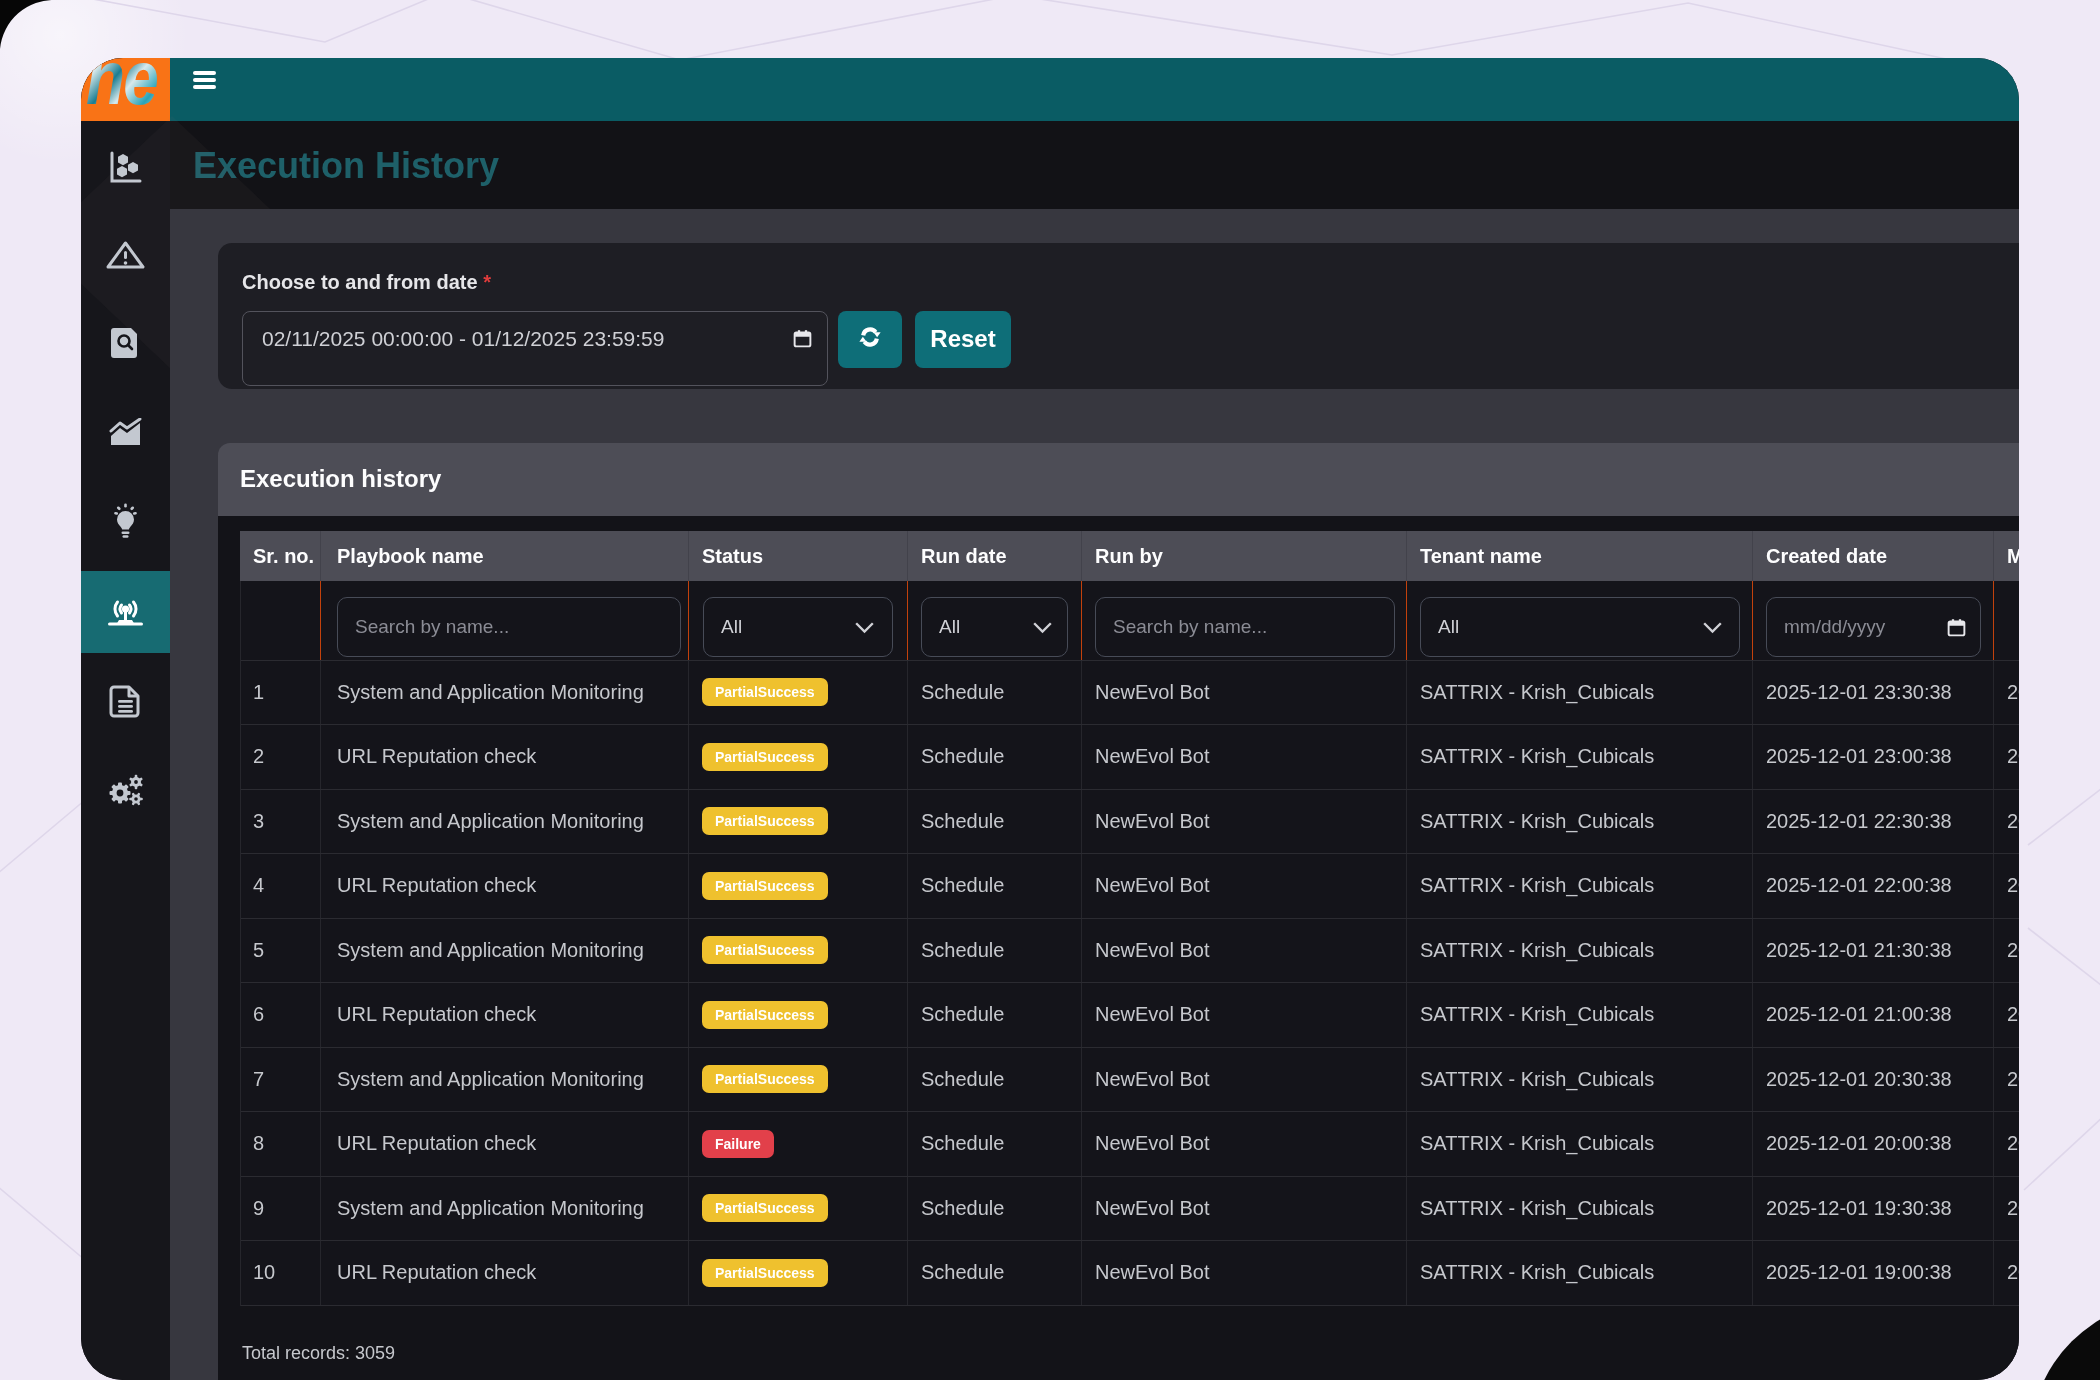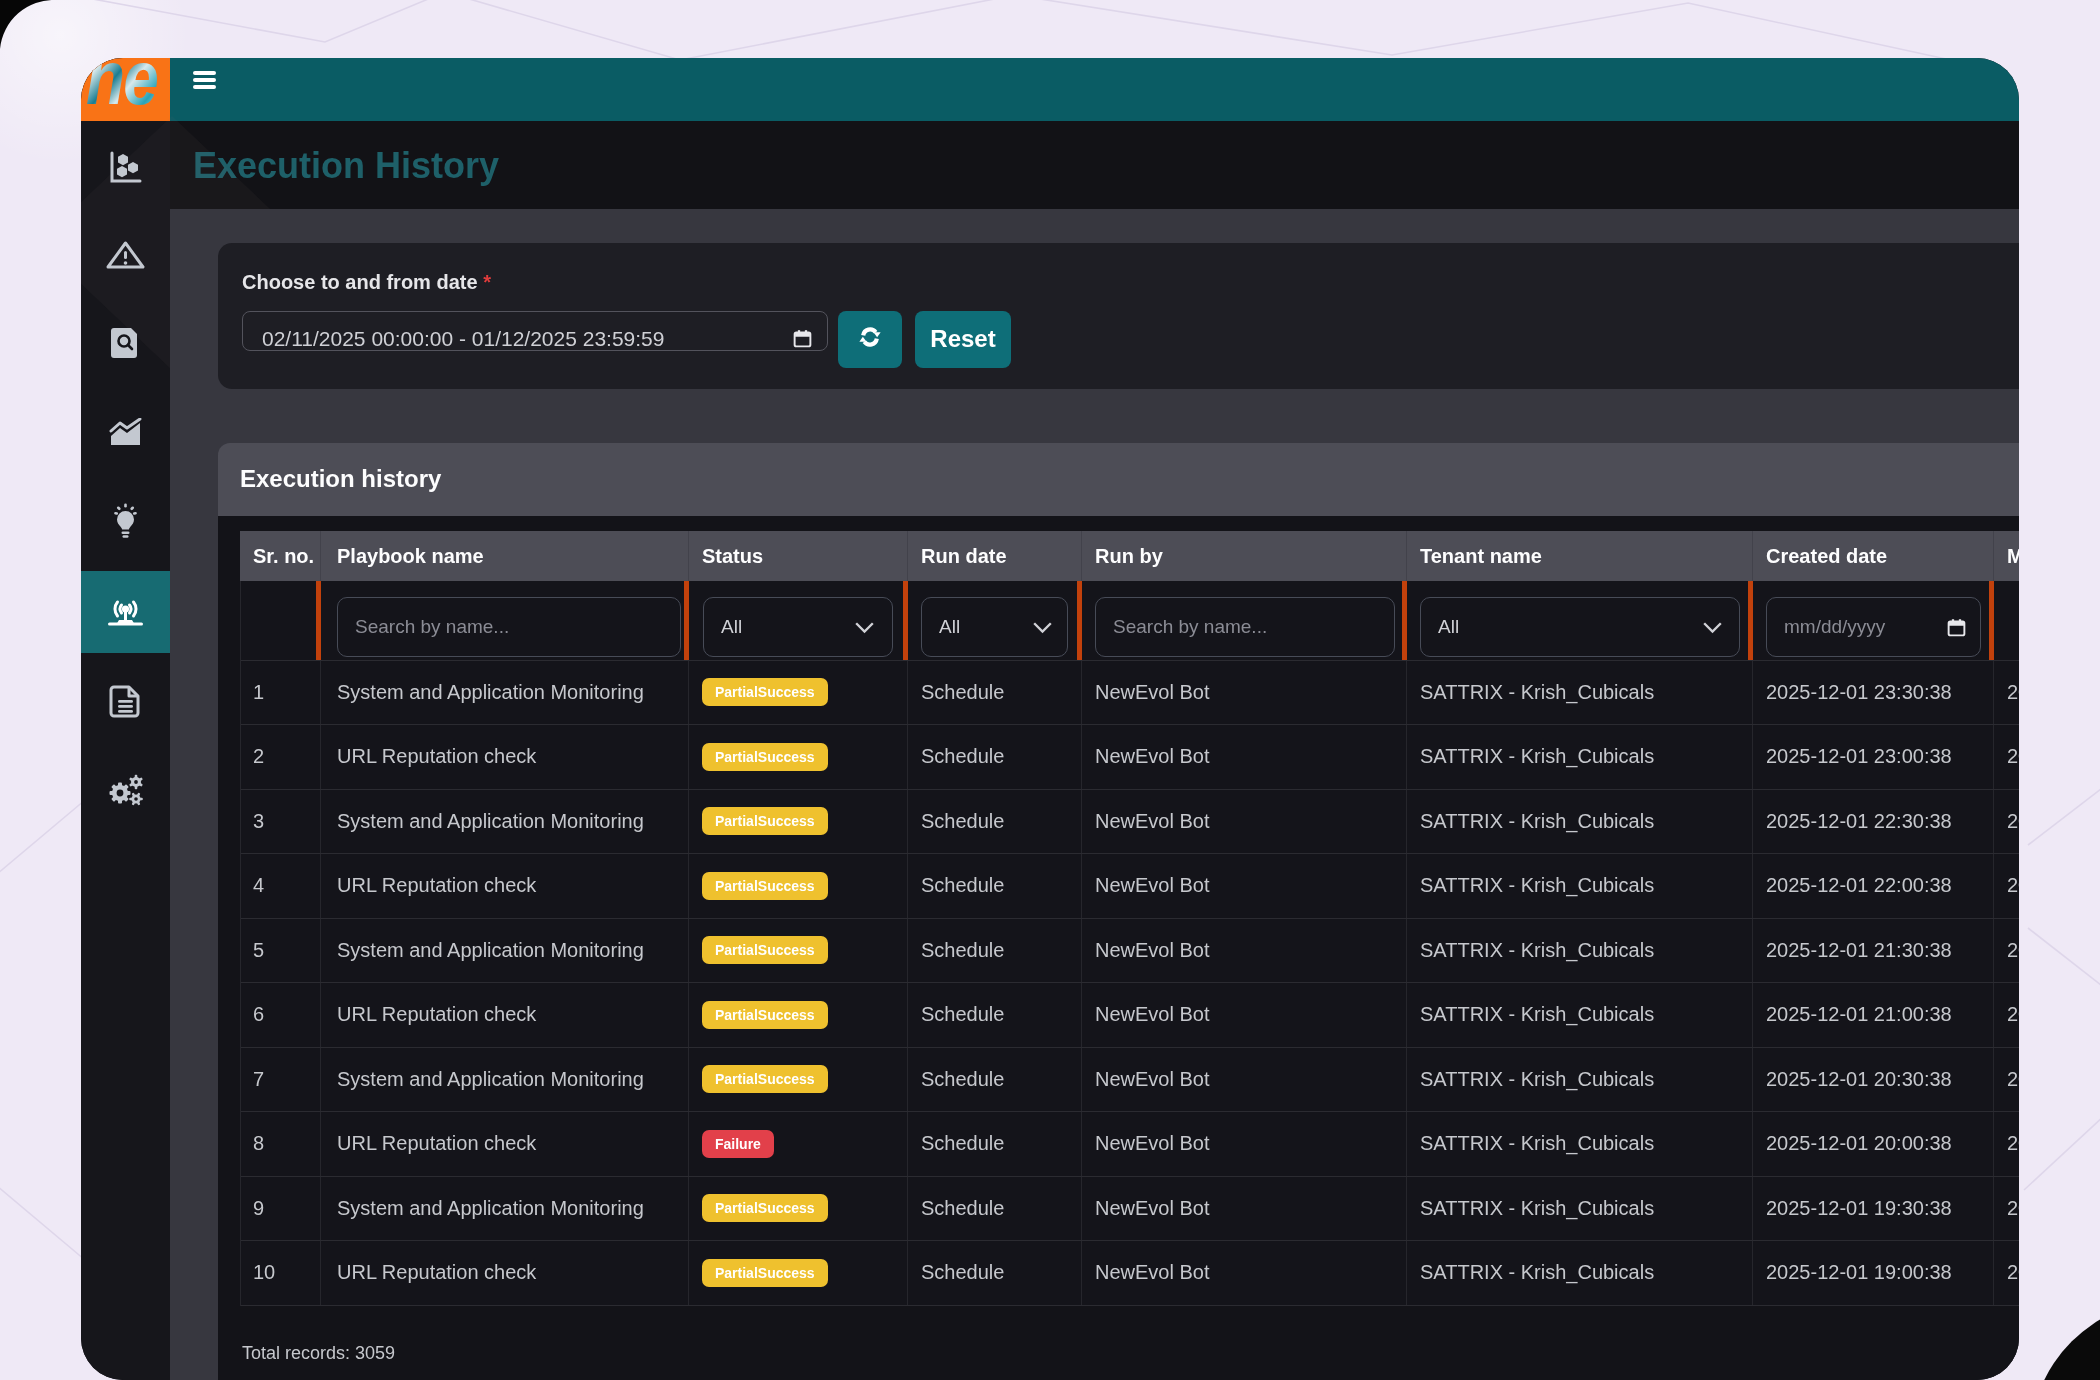--- a/index.html
+++ b/index.html
@@ -12,36 +12,36 @@
   .logoblock { position:absolute; left:0; top:0; width:89px; height:63px; background:#f97316; }
   .topbar { position:absolute; left:89px; top:0; width:1849px; height:63px; background:#0a5c64; }
   .burger { position:absolute; left:112px; top:13px; width:23px; height:18px; }
   .burger div { height:4px; background:#fff; border-radius:2px; margin-bottom:3px; }
   .titleband { position:absolute; left:89px; top:63px; width:1849px; height:88px; background:#121216; }
   .pagetitle { position:absolute; left:23px; top:24px; font-size:36px; font-weight:700; color:#1e6069; letter-spacing:0px; }
   .wrapper { position:absolute; left:89px; top:151px; width:1849px; height:1171px; background:#37373f; }
   .fpanel { position:absolute; left:137px; top:185px; width:1801px; height:146px; background:#1e1e24; border-radius:14px 0 0 14px; }
   .flabel { position:absolute; left:24px; top:28px; font-size:20px; font-weight:600; color:#e6e6e9; }
   .flabel .req { color:#e03c3c; }
-  .dateinput { position:absolute; left:24px; top:68px; width:586px; height:40px; border:1.5px solid #53535c; border-radius:8px; color:#cfd0d5; font-size:21px; line-height:54px; padding-left:19px; }
+  .dateinput { position:absolute; left:24px; top:68px; width:586px; height:75px; border:1.5px solid #53535c; border-radius:8px; color:#cfd0d5; font-size:21px; line-height:54px; padding-left:19px; }
   .calicon { position:absolute; top:16px; width:21px; height:21px; }
   .btn { position:absolute; top:68px; height:57px; background:#0e6e78; border-radius:8px; color:#fff; }
   .btn.refresh { left:620px; width:64px; }
   .btn.reset { left:697px; width:96px; font-size:24px; font-weight:600; text-align:center; line-height:55px; }
   .sectionbar { position:absolute; left:137px; top:385px; width:1801px; height:73px; background:#4d4d56; border-radius:12px 0 0 0; }
   .sectionbar span { position:absolute; left:22px; top:22px; font-size:24px; font-weight:700; color:#fdfdfe; }
   .tablebox { position:absolute; left:137px; top:458px; width:1801px; height:864px; background:#131318; }
   .tbl { position:absolute; left:22px; top:15px; width:1779px; }
   .tbl::before { content:""; position:absolute; left:0; top:50px; width:1px; height:calc(100% - 50px); background:#26262c; z-index:5; }
   .trow { display:grid; grid-template-columns:81px 368px 219px 174px 325px 346px 241px 1fr; }
   .thead { height:50px; background:#4d4d56; }
   .thead .c { font-size:20px; font-weight:700; color:#fdfdfe; line-height:50px; border-right:1px solid #42424b; overflow:hidden; white-space:nowrap; }
   .thead .c:last-child { border-right:none; }
   .frow { height:79.5px; background:#14141a; border-bottom:1px solid #2b2b31; }
-  .frow .c { position:relative; border-right:5px solid #c2410c; }
+  .frow .c { position:relative; border-right:1px solid #c2410c; }
   .frow .c:last-child { border-right:none; }
   .drow { height:64.5px; background:#14141a; border-bottom:1px solid #2b2b31; font-size:20px; color:#c6c8cd; }
   .drow .c { line-height:63px; border-right:1px solid #26262c; overflow:hidden; white-space:nowrap; }
   .drow .c:last-child { border-right:none; }
   .c { padding-left:13px; }
   .c.p16 { padding-left:16px; }
   .badge { display:inline-block; vertical-align:middle; margin-top:-2px; height:28px; line-height:28px; padding:0 13px; border-radius:7px; font-size:14px; font-weight:700; color:#fff; }
   .badge.ps { background:#efc12e; }
   .badge.fail { background:#e2404a; }
   .inp { position:absolute; top:16px; height:60px; border:1.5px solid #474b57; border-radius:10px; color:#8b8c95; font-size:19px; line-height:57px; padding-left:17px; white-space:nowrap; overflow:hidden; }

